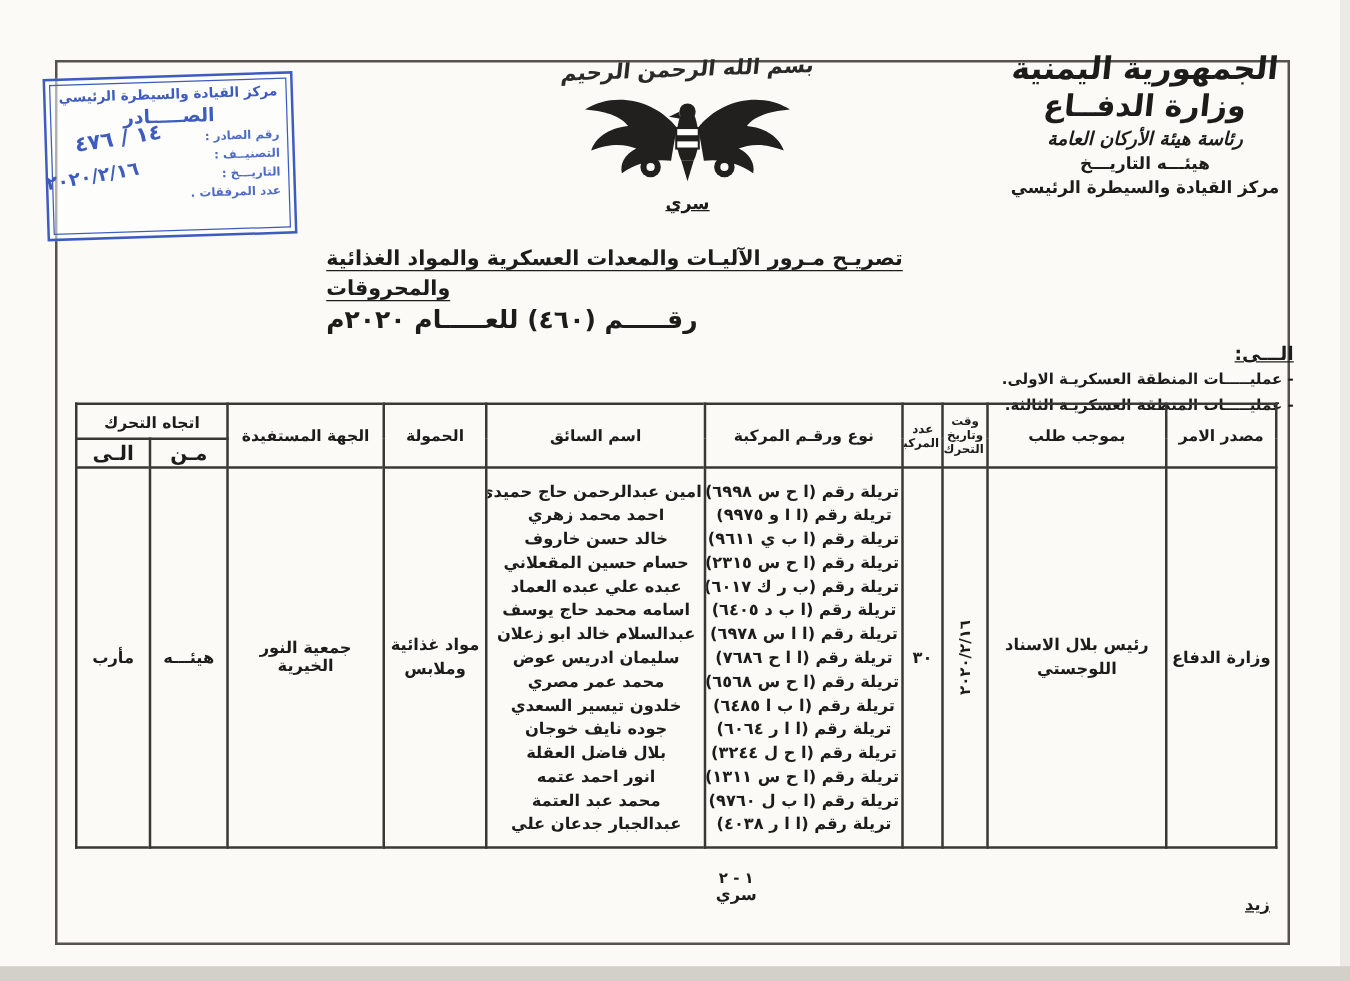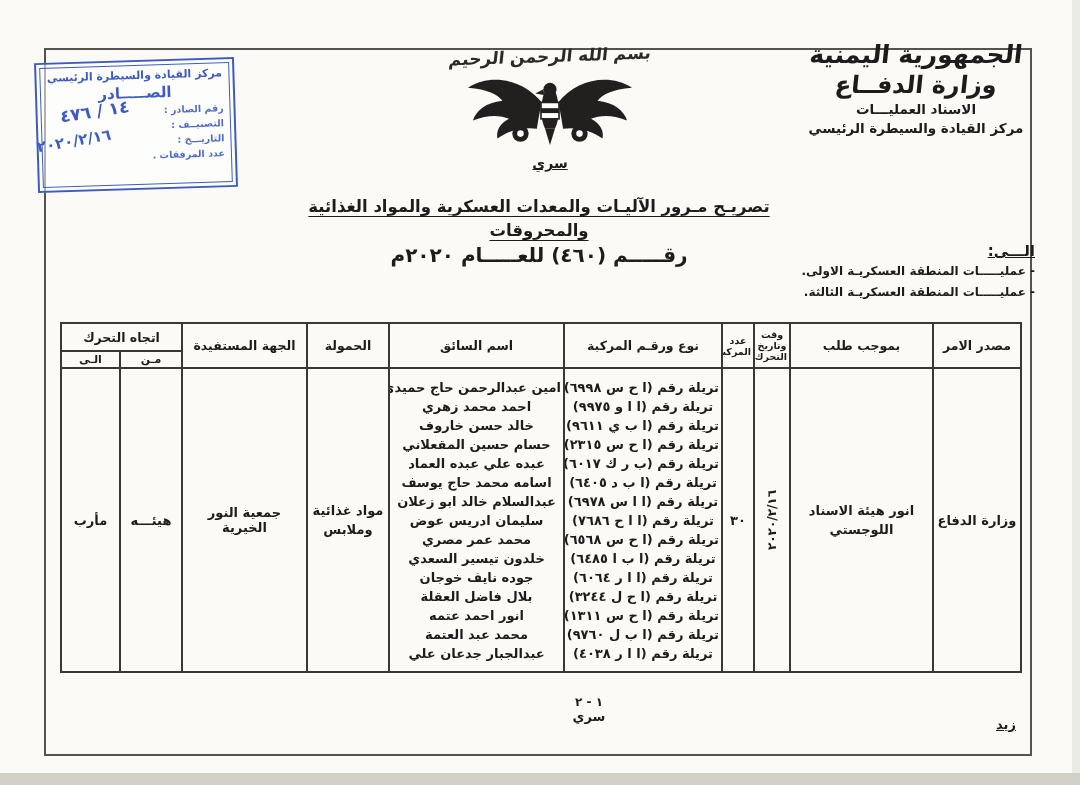--- a/index.html
+++ b/index.html
@@ -47,39 +47,39 @@
   .secret-top { font-size:14px; font-weight:bold; text-decoration:underline; margin-top:1px; }
 
   
   .header-right { position:absolute; left:758px; top:40px; width:316px; text-align:center; }
   .hr-callig-1 { font-size:25px; font-weight:bold; transform:skewX(-6deg); line-height:30px; letter-spacing:-1px; }
   .hr-callig-2 { font-size:24px; font-weight:bold; transform:skewX(-6deg); line-height:30px; letter-spacing:1px; }
   .hr-callig-3 { font-size:15px; font-weight:bold; font-style:italic; line-height:22px; }
   .hr-unit { font-size:13.5px; font-weight:bold; line-height:19px; }
 
   
-  .doc-title { position:absolute; left:278px; top:195px; width:522px; text-align:center; }
+  .doc-title { position:absolute; left:261px; top:195px; width:522px; text-align:left; }
   .doc-title-l1 { font-size:16.5px; font-weight:bold; text-decoration:underline; text-underline-offset:4px; line-height:24px; }
   .doc-title-l2 { font-size:20px; font-weight:bold; text-underline-offset:4px; line-height:24px; }
 
   
   .addressees { position:absolute; left:700px; top:241px; width:335px; text-align:right; }
-  .addr-label { font-size:15px; font-weight:bold; text-decoration:underline; line-height:20px; }
+  .addr-label { font-size:15px; font-weight:bold; text-decoration:underline; line-height:20px;margin-top:32px; }
   .addr-item { font-size:12px; font-weight:bold; line-height:21px; }
 
   
   .table-wrap { position:absolute; left:62px; top:322px; width:960px; }
   table.permit { border-collapse:collapse; table-layout:fixed; width:960px; direction:rtl; }
   table.permit th, table.permit td {
     border:2px solid #3a3835; text-align:center; vertical-align:middle;
     font-weight:bold; padding:1px 2px; overflow:hidden;
   }
   th.h-main { font-size:12.5px; height:28px; }
   th.h-small { font-size:9.5px; line-height:11px; }
-  th.h-sub { font-size:11px; height:16px; }
+  th.h-sub { font-size:16px; height:16px; }
   td.cell { font-size:13px; }
   .line-list div { font-size:13px; line-height:19px; white-space:nowrap; }
   td.rot-cell { position:relative; }
   .rot-text {
     position:absolute; left:50%; top:50%;
     transform:translate(-50%,-50%) rotate(-90deg);
     font-size:12px; font-weight:bold; white-space:nowrap; direction:ltr;
   }
   .two-line { line-height:19px; }
 
@@ -134,21 +134,22 @@
         <circle cx="74" cy="80" r="4" fill="#fbfaf7"></circle>
         <circle cx="146" cy="80" r="4" fill="#fbfaf7"></circle>
       </svg>
     </div>
     <div class="secret-top">سري</div>
   </div>
 
   <div class="header-right">
     <div class="hr-callig-1">الجمهورية اليمنية</div>
     <div class="hr-callig-2">وزارة الدفــاع</div>
-    <div class="hr-unit">الاسناد العمليـــات</div>
+    <div class="hr-callig-3">رئاسة هيئة الأركان العامة</div>
+    <div class="hr-unit">هيئـــه التاريـــخ</div>
     <div class="hr-unit">مركز القيادة والسيطرة الرئيسي</div>
   </div>
 
   <div class="doc-title">
     <div class="doc-title-l1">تصريـح مـرور الآليـات والمعدات العسكرية والمواد الغذائية والمحروقات</div>
     <div class="doc-title-l2">رقـــــم (٤٦٠) للعـــــام ٢٠٢٠م</div>
   </div>
 
   <div class="addressees">
     <div class="addr-label">الـــى:</div>
@@ -186,21 +187,21 @@
         </tr>
         <tr>
           <th class="h-sub">مـن</th>
           <th class="h-sub">الـى</th>
         </tr>
       </thead>
       <tbody>
         <tr style="height:304px">
           <td class="cell">وزارة الدفاع</td>
           <td class="cell two-line">
-            <div>انور هيئة الاسناد</div>
+            <div>رئيس بلال الاسناد</div>
             <div>اللوجستي</div>
           </td>
           <td class="cell rot-cell">
             <span class="rot-text">٢٠٢٠/٢/١٦</span>
           </td>
           <td class="cell">٣٠</td>
           <td class="cell">
             <div class="line-list">
                 <div>تريلة رقم (ا ح س ٦٩٩٨)</div>
                 <div>تريلة رقم (ا ا و ٩٩٧٥)</div>

